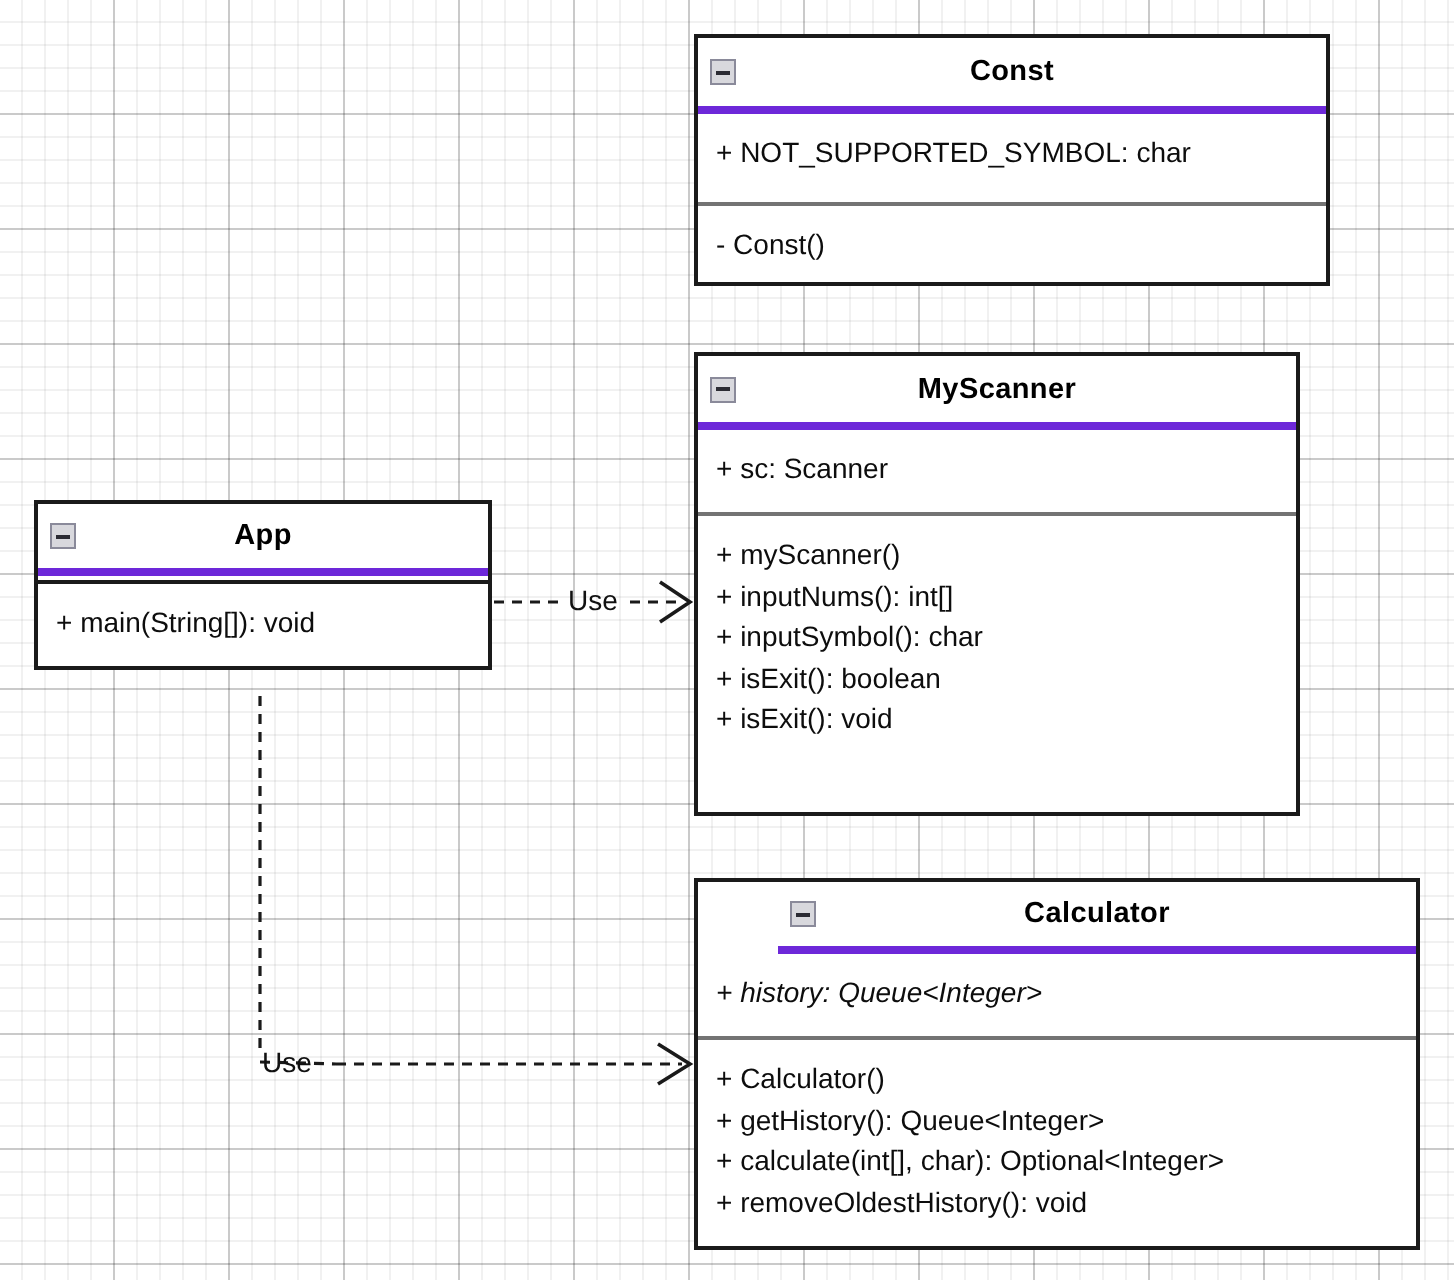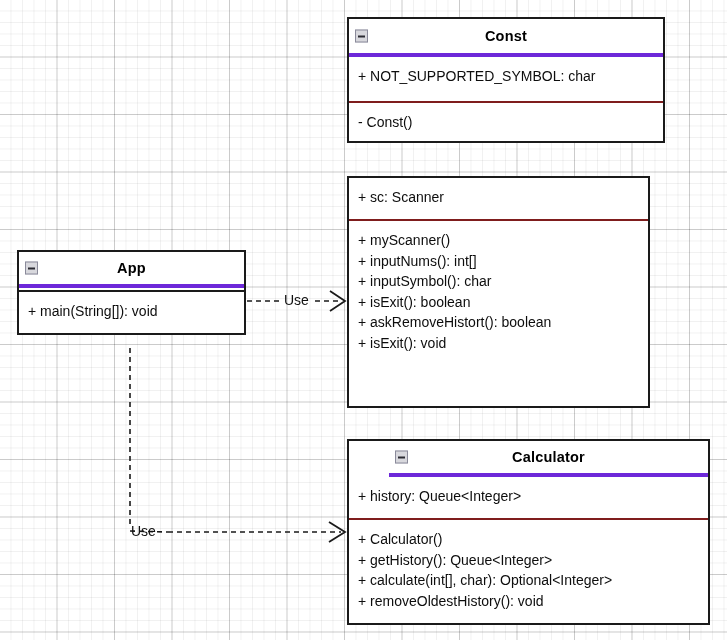--- a/index.html
+++ b/index.html
@@ -38,21 +38,21 @@
     box-sizing: border-box;
     position: relative;
   }
   .compartment.hdr {
     border-bottom: 4px solid #6d28d9;
     display: flex;
     align-items: center;
     justify-content: center;
   }
   .compartment.attrs {
-    border-bottom: 2px solid #7f1d1d;
+    border-bottom: 2px solid #737373;
     padding: 9px 8px 9px 9px;
   }
   .compartment.empty-attrs {
     border-bottom: 2px solid #1a1a1a;
     height: 4px;
     padding: 0;
   }
   .compartment.ops {
     padding: 9px 8px 9px 9px;
   }
@@ -144,39 +144,42 @@
     </div>
     <div class="compartment attrs" style="height:46px;">
       <div class="member">+ NOT_SUPPORTED_SYMBOL: char</div>
     </div>
     <div class="compartment ops" style="height:38px;">
       <div class="member">- Const()</div>
     </div>
   </div>
 
   <div class="uml-class" style="left:347px; top:176px; width:303px; height:232px;">
+    <div class="compartment hdr" style="height:37px;">
+      <span class="collapse-icon"></span>
+      <span class="class-title">MyScanner</span>
+    </div>
     <div class="compartment attrs" style="height:43px;">
       <div class="member">+ sc: Scanner</div>
     </div>
     <div class="compartment ops" style="height:152px;">
       <div class="member">+ myScanner()</div>
       <div class="member">+ inputNums(): int[]</div>
       <div class="member">+ inputSymbol(): char</div>
       <div class="member">+ isExit(): boolean</div>
-      <div class="member">+ askRemoveHistort(): boolean</div>
       <div class="member">+ isExit(): void</div>
     </div>
   </div>
 
   <div class="uml-class" style="left:347px; top:439px; width:363px; height:186px;">
     <div class="compartment hdr" style="height:36px;margin-left:40px;">
       <span class="collapse-icon"></span>
       <span class="class-title">Calculator</span>
     </div>
-    <div class="compartment attrs" style="height:43px;">
+    <div class="compartment attrs" style="height:43px;font-style:italic;">
       <div class="member">+ history: Queue&lt;Integer&gt;</div>
     </div>
     <div class="compartment ops" style="height:107px;">
       <div class="member">+ Calculator()</div>
       <div class="member">+ getHistory(): Queue&lt;Integer&gt;</div>
       <div class="member">+ calculate(int[], char): Optional&lt;Integer&gt;</div>
       <div class="member">+ removeOldestHistory(): void</div>
     </div>
   </div>
 

